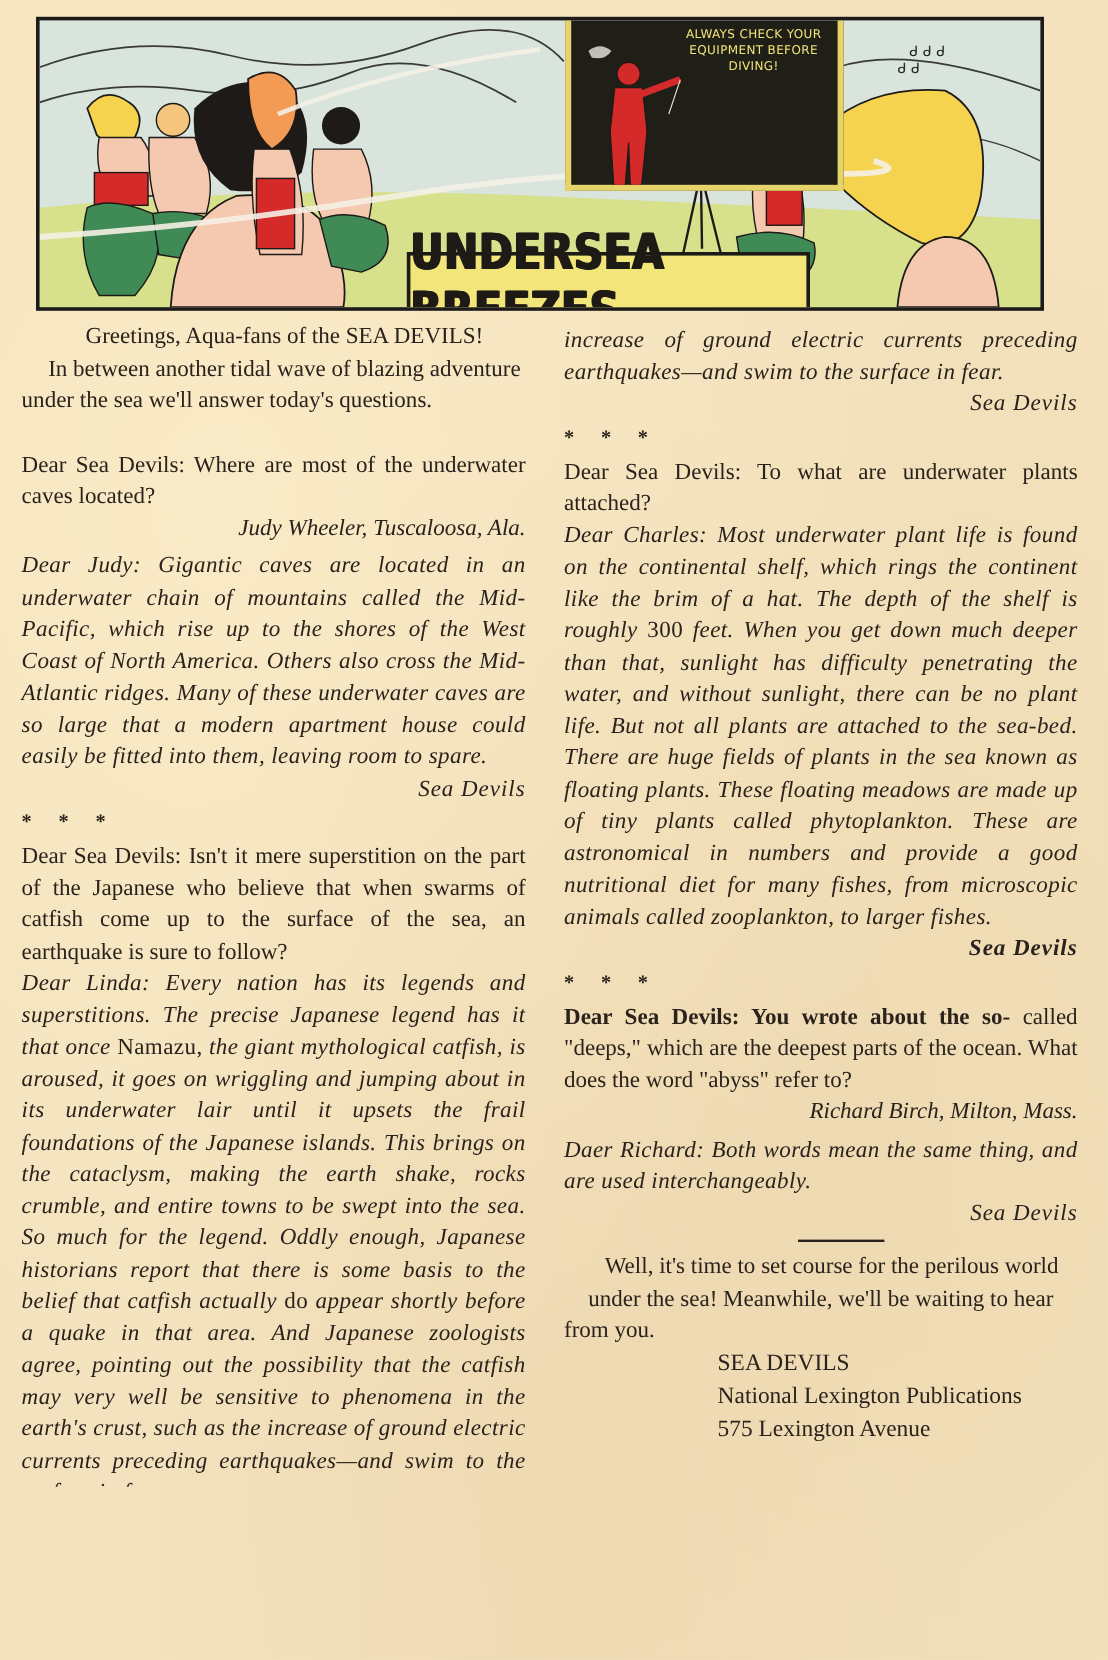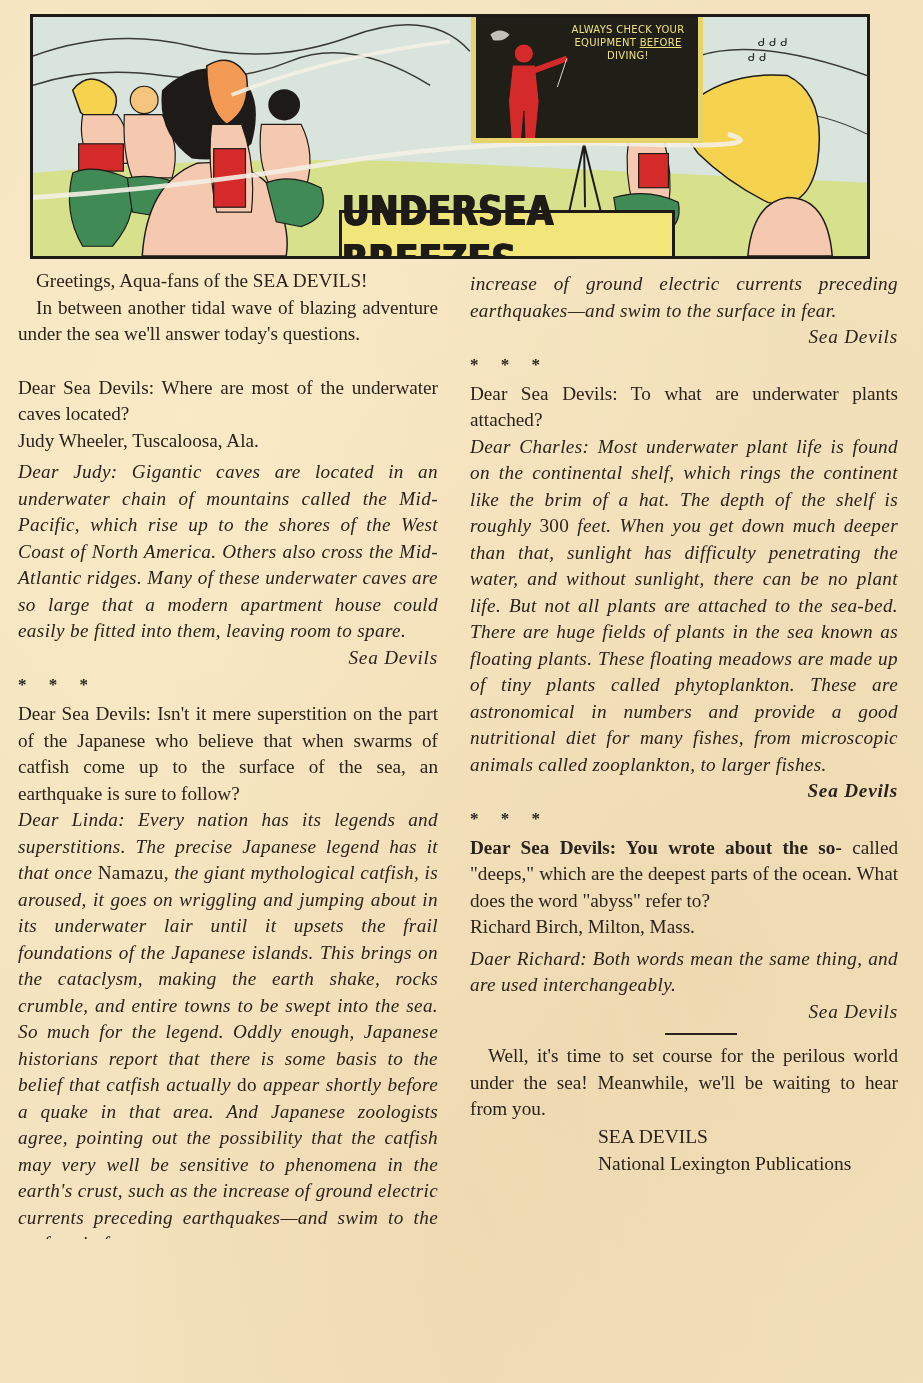--- a/index.html
+++ b/index.html
@@ -17,30 +17,30 @@
 
   
   .banner {
     position: absolute; left: 30px; top: 14px; width: 840px; height: 245px;
     border: 3px solid #1d1a17;
     background: #d8e4dc;
     overflow: hidden;
   }
   .banner svg { position: absolute; left: 0; top: 0; width: 100%; height: 100%; }
   .chalkboard {
-    position: absolute; left: 438px; top: -2px; width: 232px; height: 128px;
+    position: absolute; left: 438px; top: -2px; width: 232px; height: 144px;
     background: #1f1e17; border: 5px solid #e6d46a; border-top: none;
   }
   .chalk-text {
     position: absolute; left: 82px; top: 8px; width: 140px;
     color: #f0e27a; font-family: "DejaVu Sans", sans-serif;
     font-size: 10px; line-height: 13px; text-align: center; letter-spacing: 0.3px;
   }
   .chalk-text span { display: block; }
-  .chalk-text .u { text-decoration: underline; }
+  .chalk-text .u { }
   .title-plate {
     position: absolute; left: 306px; top: 193px; width: 336px; height: 49px;
     background: #f2e57a; border: 3px solid #1d1a17;
     display: flex; align-items: center; justify-content: flex-end;
   }
   .title-plate span {
     font-family: "DejaVu Sans", sans-serif; font-weight: 900;
     font-size: 34px; letter-spacing: 0.5px; color: #1e1a16;
     transform: scaleY(1.22); display: inline-block;
     text-shadow: 1px 0 0 #1e1a16, -1px 0 0 #1e1a16;
@@ -48,22 +48,22 @@
 
   
   .col { position: absolute; top: 268px; }
   .col-left { left: 18px; width: 420px; }
   .col-right { left: 470px; width: 428px; top: 271px; }
 
   p, .line-block { font-size: 19.2px; line-height: 26.5px; }
   .roman { font-style: normal; }
   .ital { font-style: italic; letter-spacing: 0.35px; }
   .just { text-align: justify; text-align-last: left; }
-  .indent { text-indent: 18px; }
-  .right { text-align: left; }
+  .indent { text-indent: 18px; text-align: center; }
+  .right { text-align: right; font-style: italic; }
   .stars { font-size: 17px; letter-spacing: 9px; margin: 2px 0 4px 0; height: 24px; line-height: 24px; font-weight: bold; }
   .gap { height: 27px; }
   .sig { font-style: italic; text-align: right; letter-spacing: 0.8px; }
   .bold { font-weight: bold; }
   .rule { width: 72px; height: 2px; background: #2a221c; margin: 8px 0 8px 195px; }
   .addr { margin-left: 128px; font-size: 19.5px; line-height: 27.5px; }
   .addr div { white-space: nowrap; }
 </style>
 </head>
 <body>
@@ -171,14 +171,15 @@
     <p class="ital just">Daer Richard: Both words mean the same thing, and are used interchangeably.</p>
     <p class="sig">Sea Devils</p>
   </div>
 
   <div class="rule"></div>
 
   <p class="indent roman just">Well, it's time to set course for the perilous world under the sea! Meanwhile, we'll be waiting to hear from you.</p>
   <div class="addr">
     <div>SEA DEVILS</div>
     <div>National Lexington Publications</div>
+    <div>575 Lexington Avenue</div>
   </div>
 </div>
 
 </body></html>

